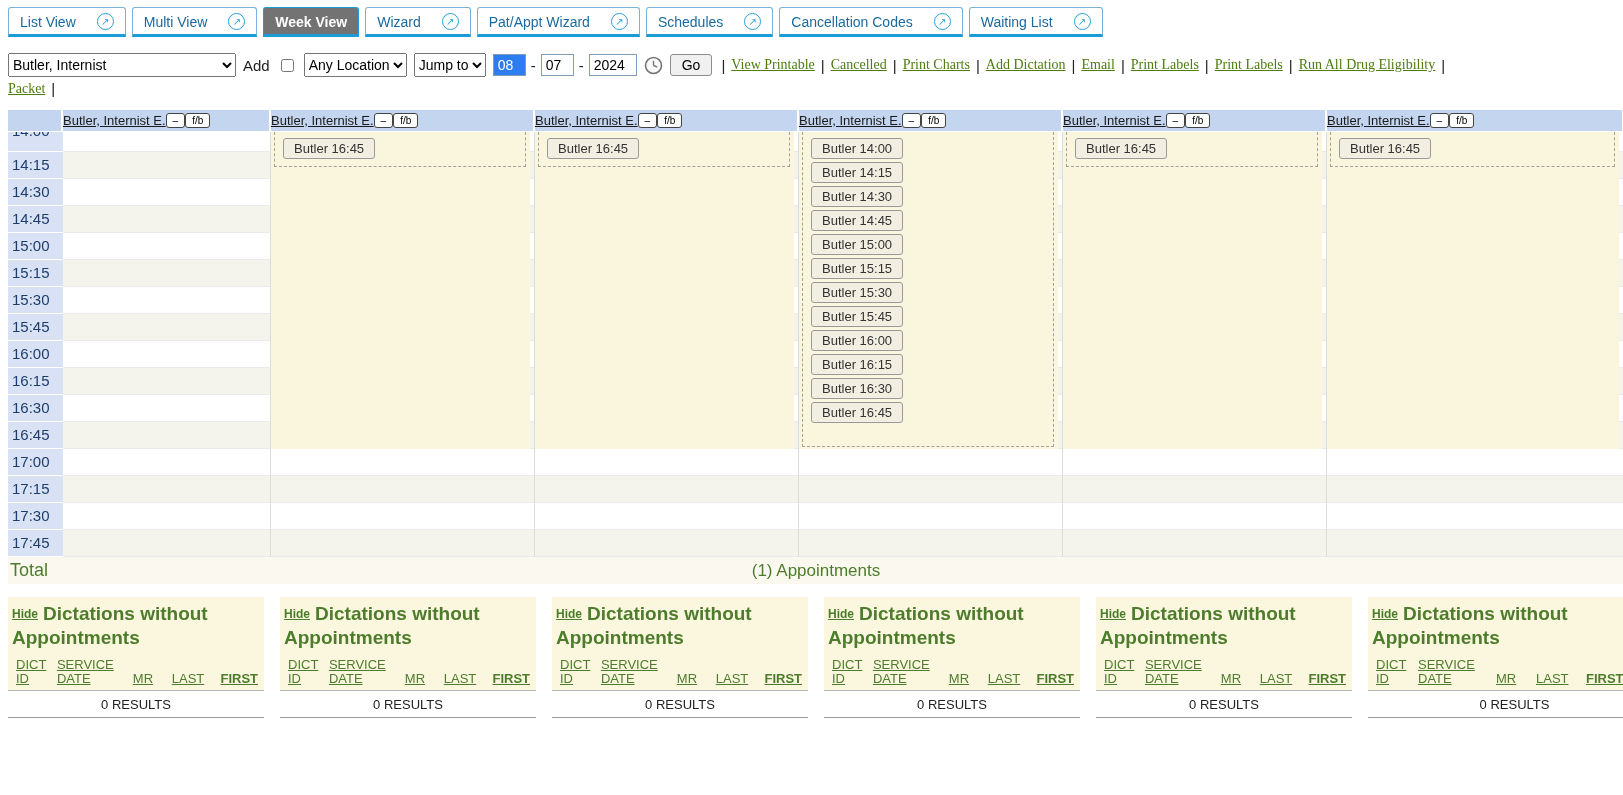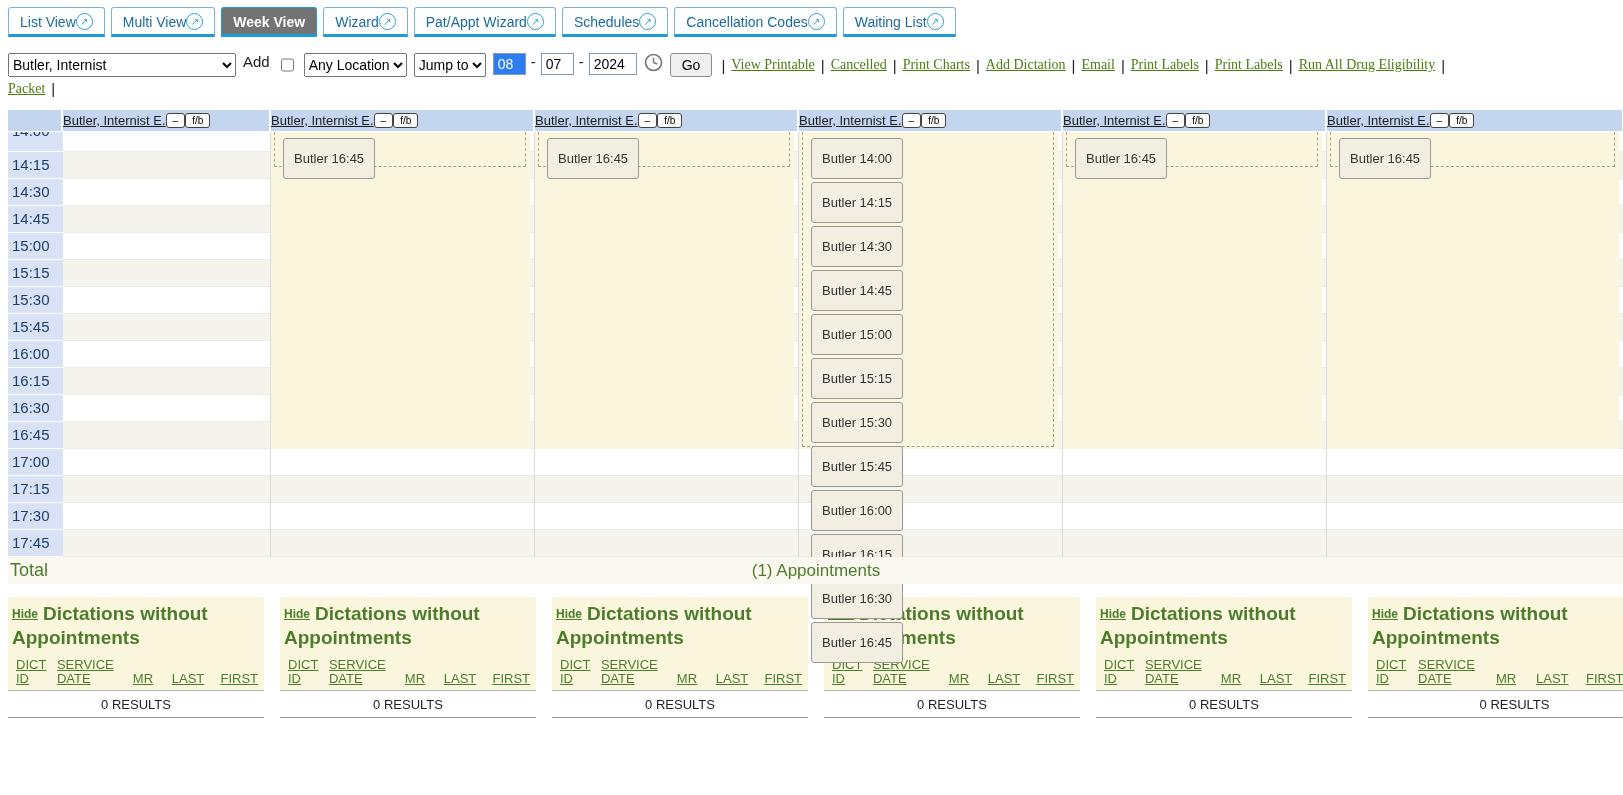--- a/index.html
+++ b/index.html
@@ -6,34 +6,34 @@
   html,body { margin:0; padding:0; }
   body {
     width:1623px; height:795px; overflow:hidden; background:#fff;
     font-family:"Liberation Sans", sans-serif; color:#222;
   }
   a { cursor:pointer; }
 
   
   .tabbar { display:flex; gap:6px; padding:7px 0 0 8px; align-items:flex-end; }
   .tab {
-    display:inline-flex; align-items:center; gap:0; height:30px;
+    display:inline-flex; align-items:center; gap:21px; height:30px;
     padding:3px 11px 2px 11px; background:#fff; color:#1a6a9f; font-size:14px;
     border:1px solid #7ab2d8; border-bottom:3px solid #1b9cd8;
     border-radius:3px 3px 0 0; cursor:pointer; white-space:nowrap;
   }
   .tab.active { background:#737373; color:#fff; font-weight:bold; border-color:#1b9cd8; }
   .tab-icon {
     width:17px; height:17px; border:1px solid #2aa0d8; border-radius:50%;
     display:inline-flex; align-items:center; justify-content:center;
     font-size:10px; color:#2aa0d8; background:#fff; flex:none;
   }
 
   
-  .toolbar { display:flex; gap:7px; margin:16px 0 0 8px; font-size:15px; white-space:nowrap; }
+  .toolbar { display:flex; align-items:center; gap:7px; margin:16px 0 0 8px; font-size:15px; white-space:nowrap; }
   select { font-size:14px; height:24px; font-family:inherit; }
   .provider-select { width:228px; }
   .add-label { font-size:15px; }
   .date-input { width:33px; height:22px; font-size:14px; border:1px solid #7f9db9; padding:1px 4px; font-family:inherit; }
   .date-input.sel { background:#2e7df0; color:#fff; }
   .date-y { width:48px; }
   .dash-sep { color:#222; margin:0 -2px; }
   .clock-icon { width:19px; height:19px; flex:none; display:inline-block; }
   .go-btn { font-size:14px; padding:2px 11px; border:1px solid #8d8d8d; background:#f0f0f0; border-radius:3px; cursor:pointer; font-family:inherit; }
   .tlinks { display:flex; align-items:center; gap:4px; overflow:hidden; }
@@ -61,41 +61,41 @@
   .gridrow.shade { background:#f4f3ec; }
   .cream { position:absolute; top:0; left:0; right:4px; height:317px; background:#faf6dd; }
   .dashbox {
     position:absolute; top:0; left:3px; right:8px; height:35px;
     border:1px dashed #a0a0a0; border-top:none;
     display:flex; flex-direction:column; align-items:flex-start; gap:3px; padding:6px 0 0 8px;
   }
   .dashbox.tall { height:315px; }
   .appt-btn {
     font-size:13px; color:#333; background:#f2efe2; border:1px solid #999;
-    border-radius:3px; padding:12px 10px; cursor:pointer; font-family:inherit; white-space:nowrap;
+    border-radius:3px; padding:2px 10px; cursor:pointer; font-family:inherit; white-space:nowrap;
   }
 
   
   .total-row { position:relative; width:1616px; height:27px; margin-left:8px; background:#fbf9ef; display:flex; align-items:center; }
   .total-label { color:#4d7c2d; font-size:18px; padding-left:2px; }
   .total-value { position:absolute; left:50%; transform:translateX(-50%); color:#4d7c2d; font-size:17px; }
 
   
   .panels { display:flex; gap:16px; margin:13px 0 0 8px; }
   .panel { width:256px; flex:none; background:#fbf6de; }
   .panel.p-last { width:293px; }
   .panel-title { padding:5px 4px 2px 4px; color:#4d7c2d; font-weight:bold; font-size:19px; line-height:23px; }
   .hide-link { color:#4d7c2d; font-size:12px; font-weight:bold; text-decoration:underline; margin-right:5px; vertical-align:2px; }
   .panel-headers { display:flex; align-items:flex-end; padding:7px 6px 4px 8px; border-bottom:1px solid #b5b5b5; }
   .ph { display:flex; flex-direction:column; font-size:13px; line-height:14px; }
   .ph:nth-child(1){ width:42px; }
   .ph:nth-child(2){ width:78px; }
   .ph:nth-child(3){ width:40px; }
   .ph:nth-child(4){ width:50px; }
-  .ph:nth-child(5){ flex:1; }
+  .ph:nth-child(5){ flex:1;font-weight:bold; }
   .ph-link { color:#4d7c2d; text-decoration:underline; white-space:nowrap; }
   .panel-results { background:#fff; text-align:center; font-size:13px; color:#222; padding:6px 0 5px 0; border-bottom:1px solid #999; }
 </style>
 </head>
 <body>
 
 <div class="tabbar" id="tabbar">
     <div class="tab">
       <span class="tab-label">List View</span>
       <span class="tab-icon">↗</span>

